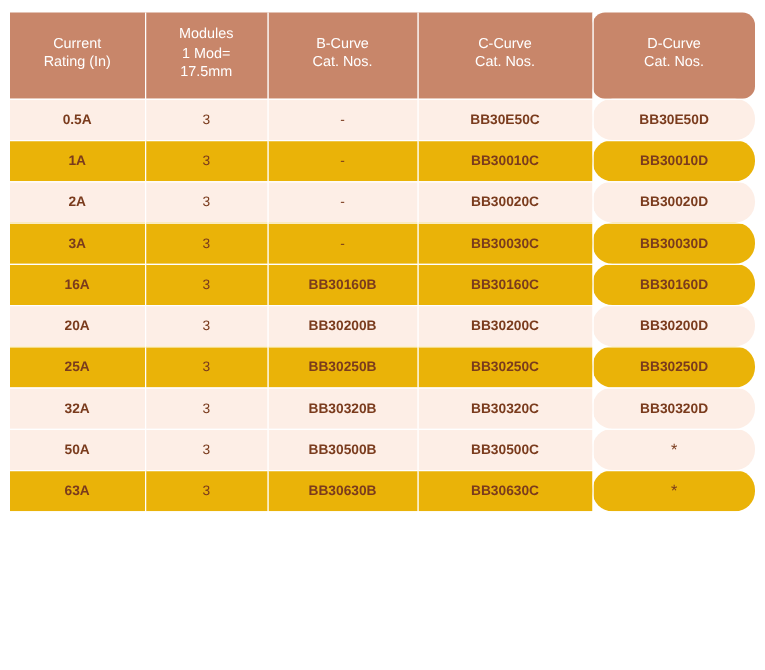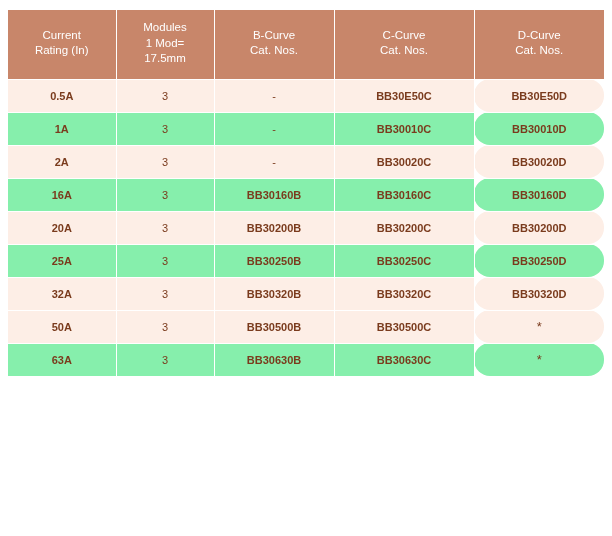--- a/index.html
+++ b/index.html
@@ -37,37 +37,37 @@
     font-weight: normal;
     line-height: 1.35;
     padding: 10px 4px 12px 4px;
     border-right: 1px solid #ffffff;
     border-bottom: 1px solid #ffffff;
     text-align: center;
     vertical-align: middle;
     height: 62px;
     box-sizing: border-box;
   }
-  thead th:last-child { border-right: none; }
+  thead th:last-child { border-right: none; border-radius: 10px; }
 
   tbody td {
     font-size: 11px;
     color: #7a3b1d;
     text-align: center;
     vertical-align: middle;
     height: 33px;
     padding: 2px 3px;
     border-right: 1px solid #ffffff;
     border-bottom: 1px solid #ffffff;
     box-sizing: border-box;
     font-weight: bold;
   }
   tbody td:last-child { border-right: none; border-radius: 16px; }
   tbody tr.odd td { background: #fdeee6; text-align: center; }
-  tbody tr.even td { background: #86efac; }
+  tbody tr.even td { background: #eab308; }
   tbody td.mod {
     font-weight: normal;
     color: #7a3b1d;
   }
   tbody td.dash {
     font-weight: normal;
     letter-spacing: 0;
   }
   tbody td.star {
     font-weight: normal;
@@ -128,20 +128,27 @@
         <td>BB30010D</td>
       </tr>
       <tr class="odd">
         <td>2A</td>
         <td class="mod">3</td>
         <td class="dash">-</td>
         <td>BB30020C</td>
         <td>BB30020D</td>
       </tr>
       <tr class="even">
+        <td>3A</td>
+        <td class="mod">3</td>
+        <td class="dash">-</td>
+        <td>BB30030C</td>
+        <td>BB30030D</td>
+      </tr>
+      <tr class="even">
         <td>16A</td>
         <td class="mod">3</td>
         <td>BB30160B</td>
         <td>BB30160C</td>
         <td>BB30160D</td>
       </tr>
       <tr class="odd">
         <td>20A</td>
         <td class="mod">3</td>
         <td>BB30200B</td>

